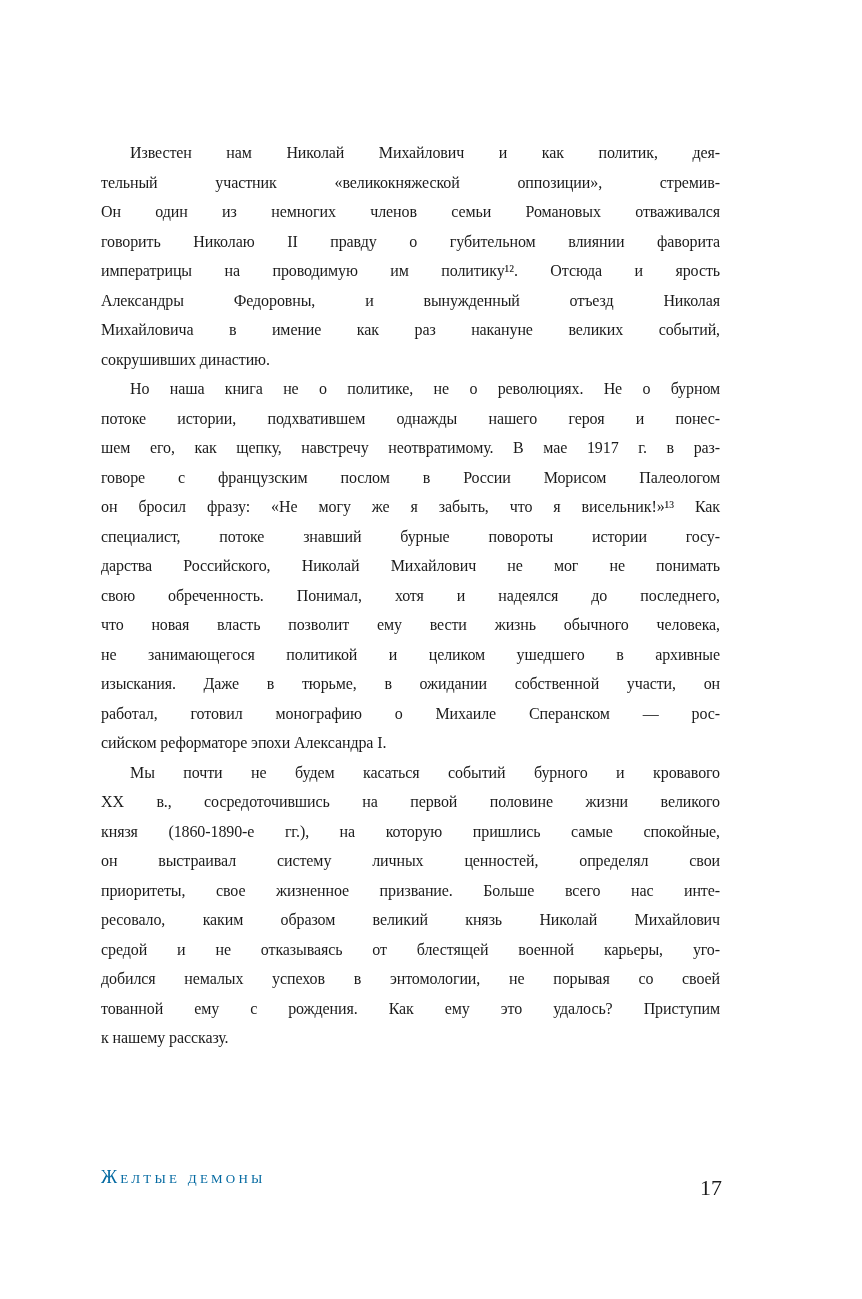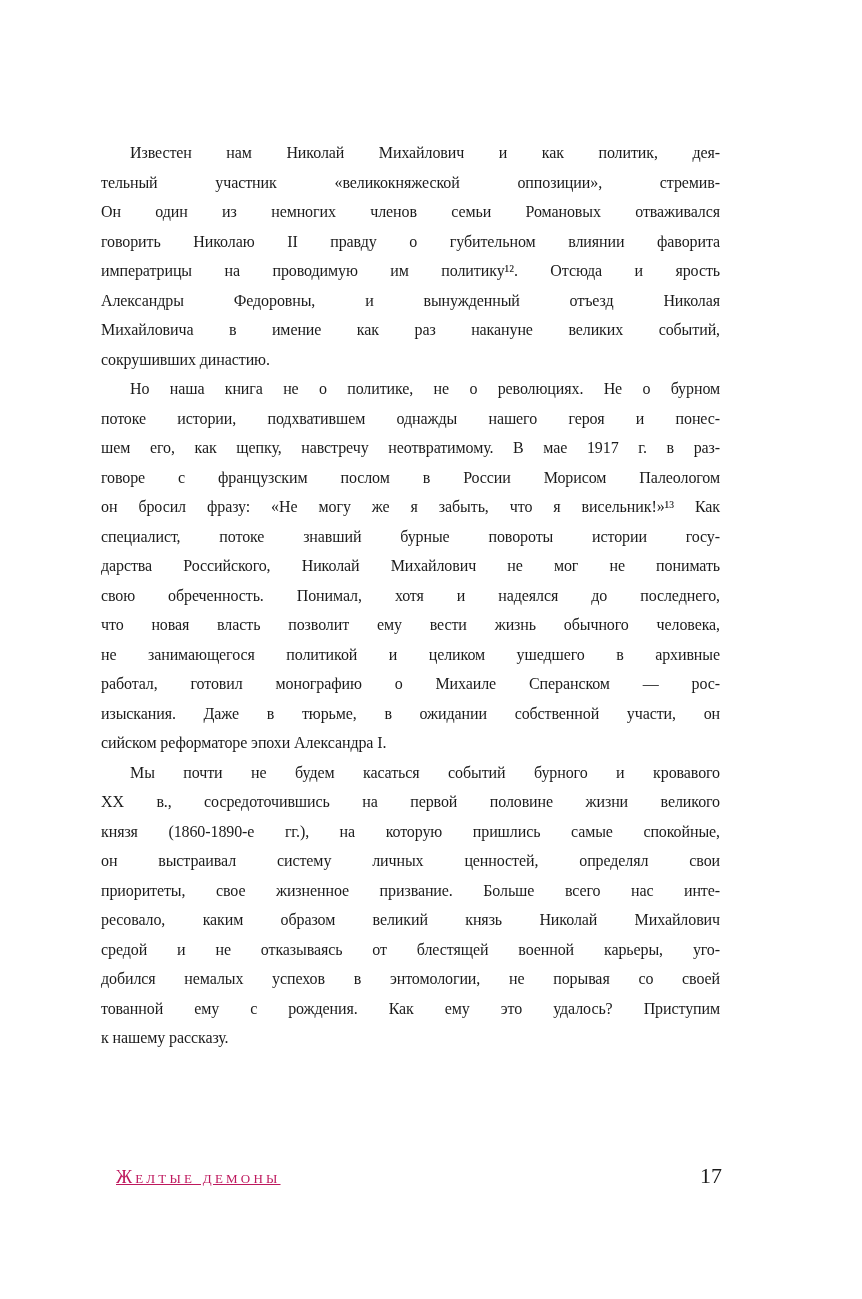--- a/index.html
+++ b/index.html
@@ -40,32 +40,31 @@
   }
   .footer {
     position: absolute;
     left: 101px;
     right: 140px;
     top: 1163px;
     height: 30px;
   }
   .running-title {
     position: absolute;
-    left: 15px;
+    left: 0;
     top: 4px;
     font-variant: small-caps;
     font-size: 18px;
     letter-spacing: 3.2px;
-    color: #be185d;
-    text-decoration: underline;
+    color: #0369a1;
   }
   .page-number {
     position: absolute;
     right: 0;
-    top: 0;
+    top: 12px;
     font-size: 22px;
     color: #1b1b1b;
   }
 </style>
 </head>
 <body>
 
 <div class="page">
   <main class="textblock" id="textblock">
       <div class="line first">Известен нам Николай Михайлович и как политик, дея-</div>
@@ -79,22 +78,22 @@
       <div class="line first">Но наша книга не о политике, не о революциях. Не о бурном</div>
       <div class="line">потоке истории, подхватившем однажды нашего героя и понес-</div>
       <div class="line">шем его, как щепку, навстречу неотвратимому. В мае 1917 г. в раз-</div>
       <div class="line">говоре с французским послом в России Морисом Палеологом</div>
       <div class="line">он бросил фразу: «Не могу же я забыть, что я висельник!»¹³ Как</div>
       <div class="line">специалист, потоке знавший бурные повороты истории госу-</div>
       <div class="line">дарства Российского, Николай Михайлович не мог не понимать</div>
       <div class="line">свою обреченность. Понимал, хотя и надеялся до последнего,</div>
       <div class="line">что новая власть позволит ему вести жизнь обычного человека,</div>
       <div class="line">не занимающегося политикой и целиком ушедшего в архивные</div>
+      <div class="line">изыскания. Даже в тюрьме, в ожидании собственной участи, он</div>
       <div class="line">работал, готовил монографию о Михаиле Сперанском — рос-</div>
-      <div class="line">изыскания. Даже в тюрьме, в ожидании собственной участи, он</div>
       <div class="line last">сийском реформаторе эпохи Александра I.</div>
       <div class="line first">Мы почти не будем касаться событий бурного и кровавого</div>
       <div class="line">XX в., сосредоточившись на первой половине жизни великого</div>
       <div class="line">князя (1860-1890-е гг.), на которую пришлись самые спокойные,</div>
       <div class="line">он выстраивал систему личных ценностей, определял свои</div>
       <div class="line">приоритеты, свое жизненное призвание. Больше всего нас инте-</div>
       <div class="line">ресовало, каким образом великий князь Николай Михайлович</div>
       <div class="line">средой и не отказываясь от блестящей военной карьеры, уго-</div>
       <div class="line">добился немалых успехов в энтомологии, не порывая со своей</div>
       <div class="line">тованной ему с рождения. Как ему это удалось? Приступим</div>

